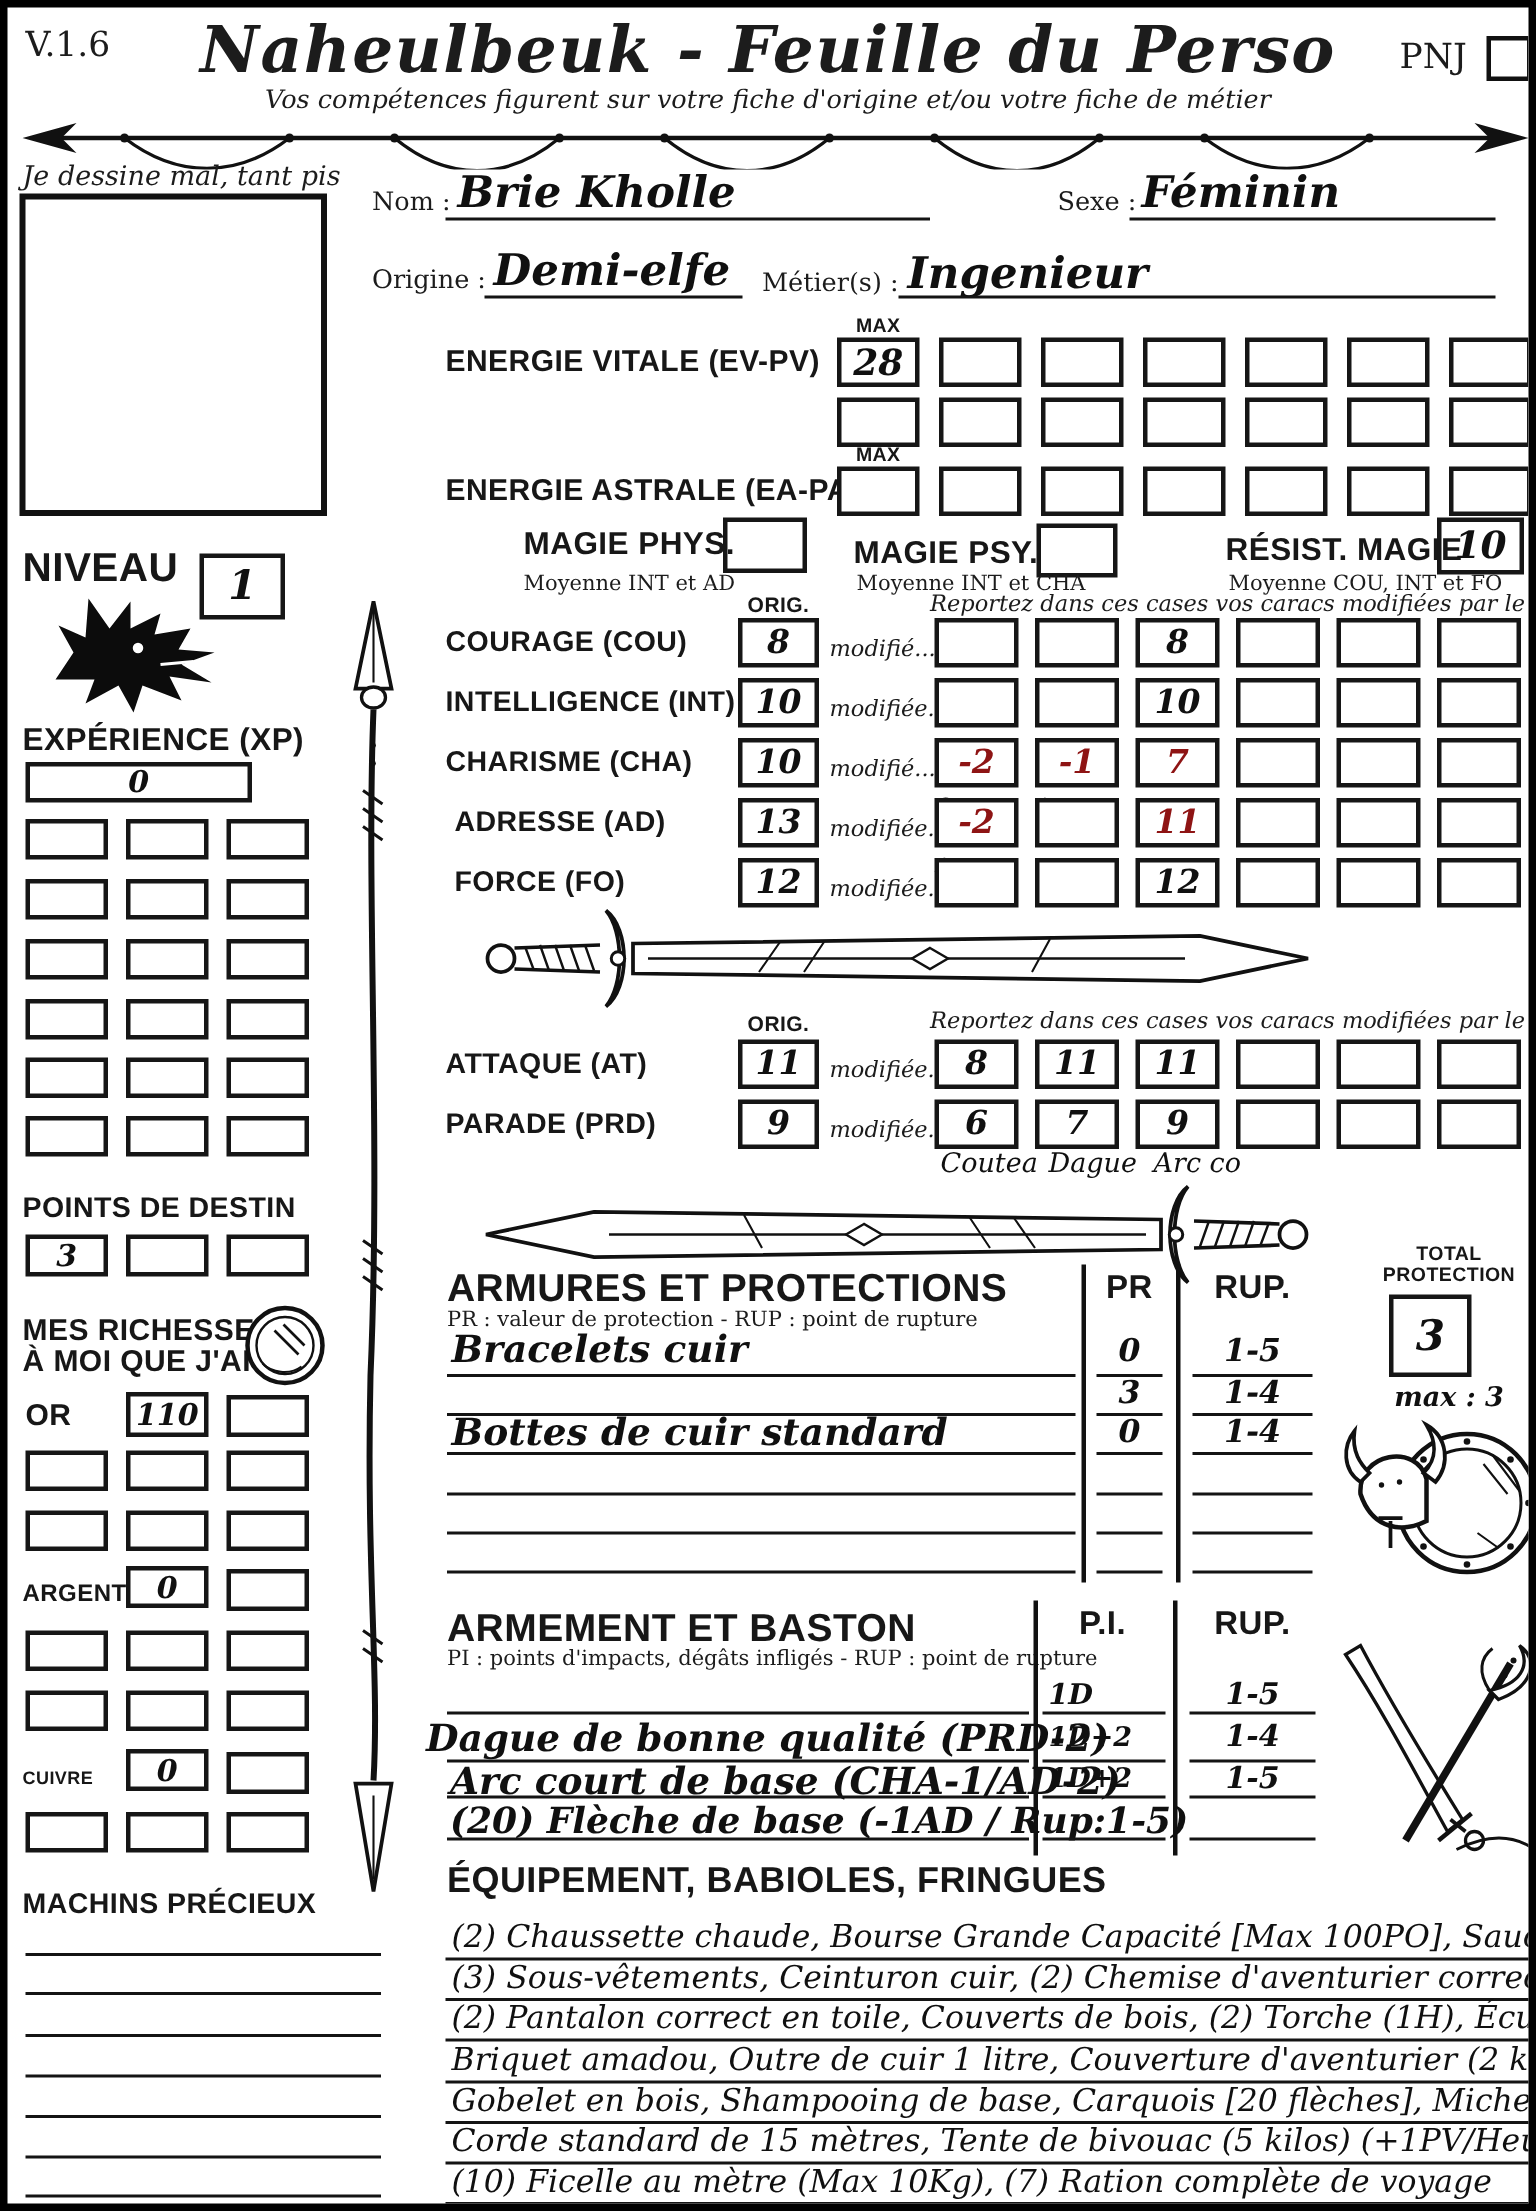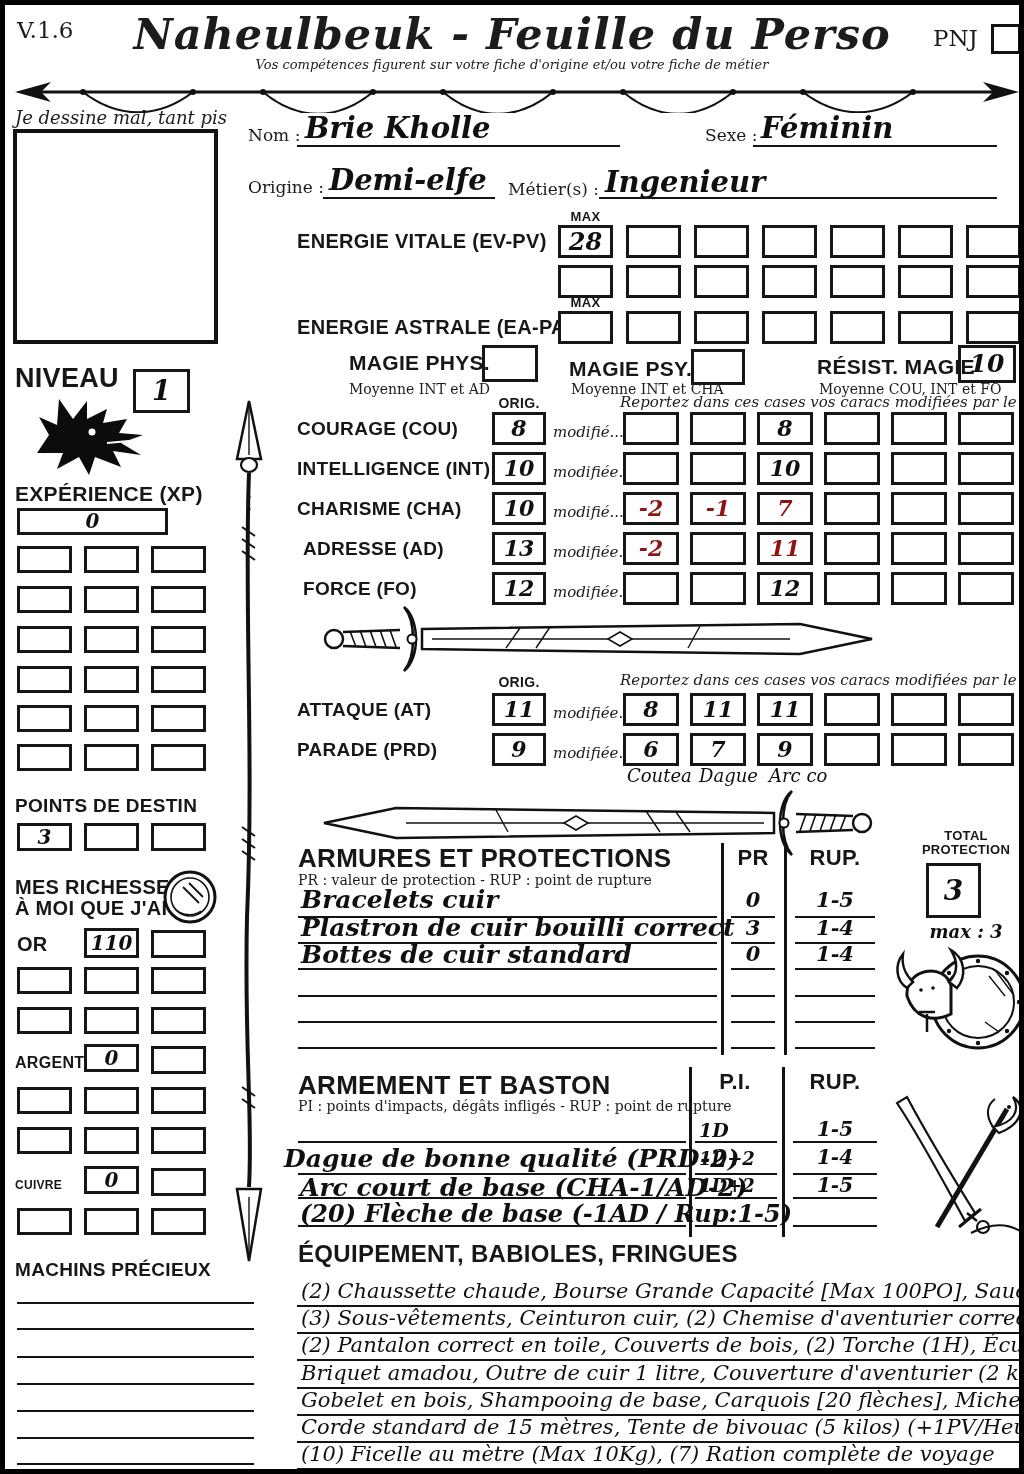--- a/index.html
+++ b/index.html
@@ -35,21 +35,21 @@
 </style>
 </head>
 <body>
 
 <div id="page">
 
   <div class="s" style="left:12px;top:12px;font-size:23px;">V.1.6</div>
   <div class="s" style="left:50%;top:4px;transform:translateX(-50%);font-size:43px;font-weight:700;letter-spacing:1px;font-style:italic;">Naheulbeuk - Feuille du Perso</div>
   <div class="s" style="left:928px;top:20px;font-size:23px;">PNJ</div>
   <div class="abs" style="left:986px;top:19px;width:30px;height:30px;border:3px solid #111;box-sizing:border-box;background:#fff;"></div>
-  <div class="s it" style="left:50%;top:52px;transform:translateX(-50%);font-size:13px;">Vos compétences figurent sur votre fiche d'origine et/ou votre fiche de métier</div>
+  <div class="s it" style="left:50%;top:52px;transform:translateX(-50%);font-size:17px;">Vos compétences figurent sur votre fiche d'origine et/ou votre fiche de métier</div>
 
   <svg class="abs" style="left:8px;top:70px;" width="1008" height="38" viewBox="0 0 1008 38">
     <line x1="26" y1="17" x2="982" y2="17" stroke="#111" stroke-width="3"></line>
     <polygon points="2,17 38,7 28,17 38,27" fill="#111"></polygon>
     <polygon points="1006,17 970,7 980,17 970,27" fill="#111"></polygon>
     <path d="M70 17 C105 44,145 44,180 17" fill="none" stroke="#111" stroke-width="2.2"></path>
     <path d="M250 17 C285 46,325 46,360 17" fill="none" stroke="#111" stroke-width="2.2"></path>
     <path d="M430 17 C465 46,505 46,540 17" fill="none" stroke="#111" stroke-width="2.2"></path>
     <path d="M610 17 C645 46,685 46,720 17" fill="none" stroke="#111" stroke-width="2.2"></path>
     <path d="M790 17 C825 44,865 44,900 17" fill="none" stroke="#111" stroke-width="2.2"></path>
@@ -273,21 +273,20 @@
   <div class="abs hv" style="left:921px;top:858px;width:55px;height:55px;border:3px solid #161616;box-sizing:border-box;text-align:center;line-height:49px;font-size:28px;">3</div>
   <div class="abs hv ctr" style="left:900px;top:916px;width:122px;font-size:18px;">max : 3</div>
 
   <div class="abs hv" style="left:296px;top:880px;font-size:25px;">Bracelets cuir</div>
   <div class="u" style="left:293px;top:911px;width:419px;"></div>
   <div class="abs hv ctr" style="left:722px;top:882px;width:52px;font-size:21px;">0</div>
   <div class="u" style="left:726px;top:911px;width:44px;"></div>
   <div class="abs hv ctr" style="left:788px;top:882px;width:84px;font-size:21px;">1-5</div>
   <div class="u" style="left:790px;top:911px;width:80px;"></div>
 
-  <div class="abs hv" style="left:296px;top:908px;font-size:25px;">Plastron de cuir bouilli correct</div>
   <div class="u" style="left:293px;top:937px;width:419px;"></div>
   <div class="abs hv ctr" style="left:722px;top:910px;width:52px;font-size:21px;">3</div>
   <div class="u" style="left:726px;top:937px;width:44px;"></div>
   <div class="abs hv ctr" style="left:788px;top:910px;width:84px;font-size:21px;">1-4</div>
   <div class="u" style="left:790px;top:937px;width:80px;"></div>
 
   <div class="abs hv" style="left:296px;top:935px;font-size:25px;">Bottes de cuir standard</div>
   <div class="u" style="left:293px;top:963px;width:419px;"></div>
   <div class="abs hv ctr" style="left:722px;top:936px;width:52px;font-size:21px;">0</div>
   <div class="u" style="left:726px;top:963px;width:44px;"></div>

